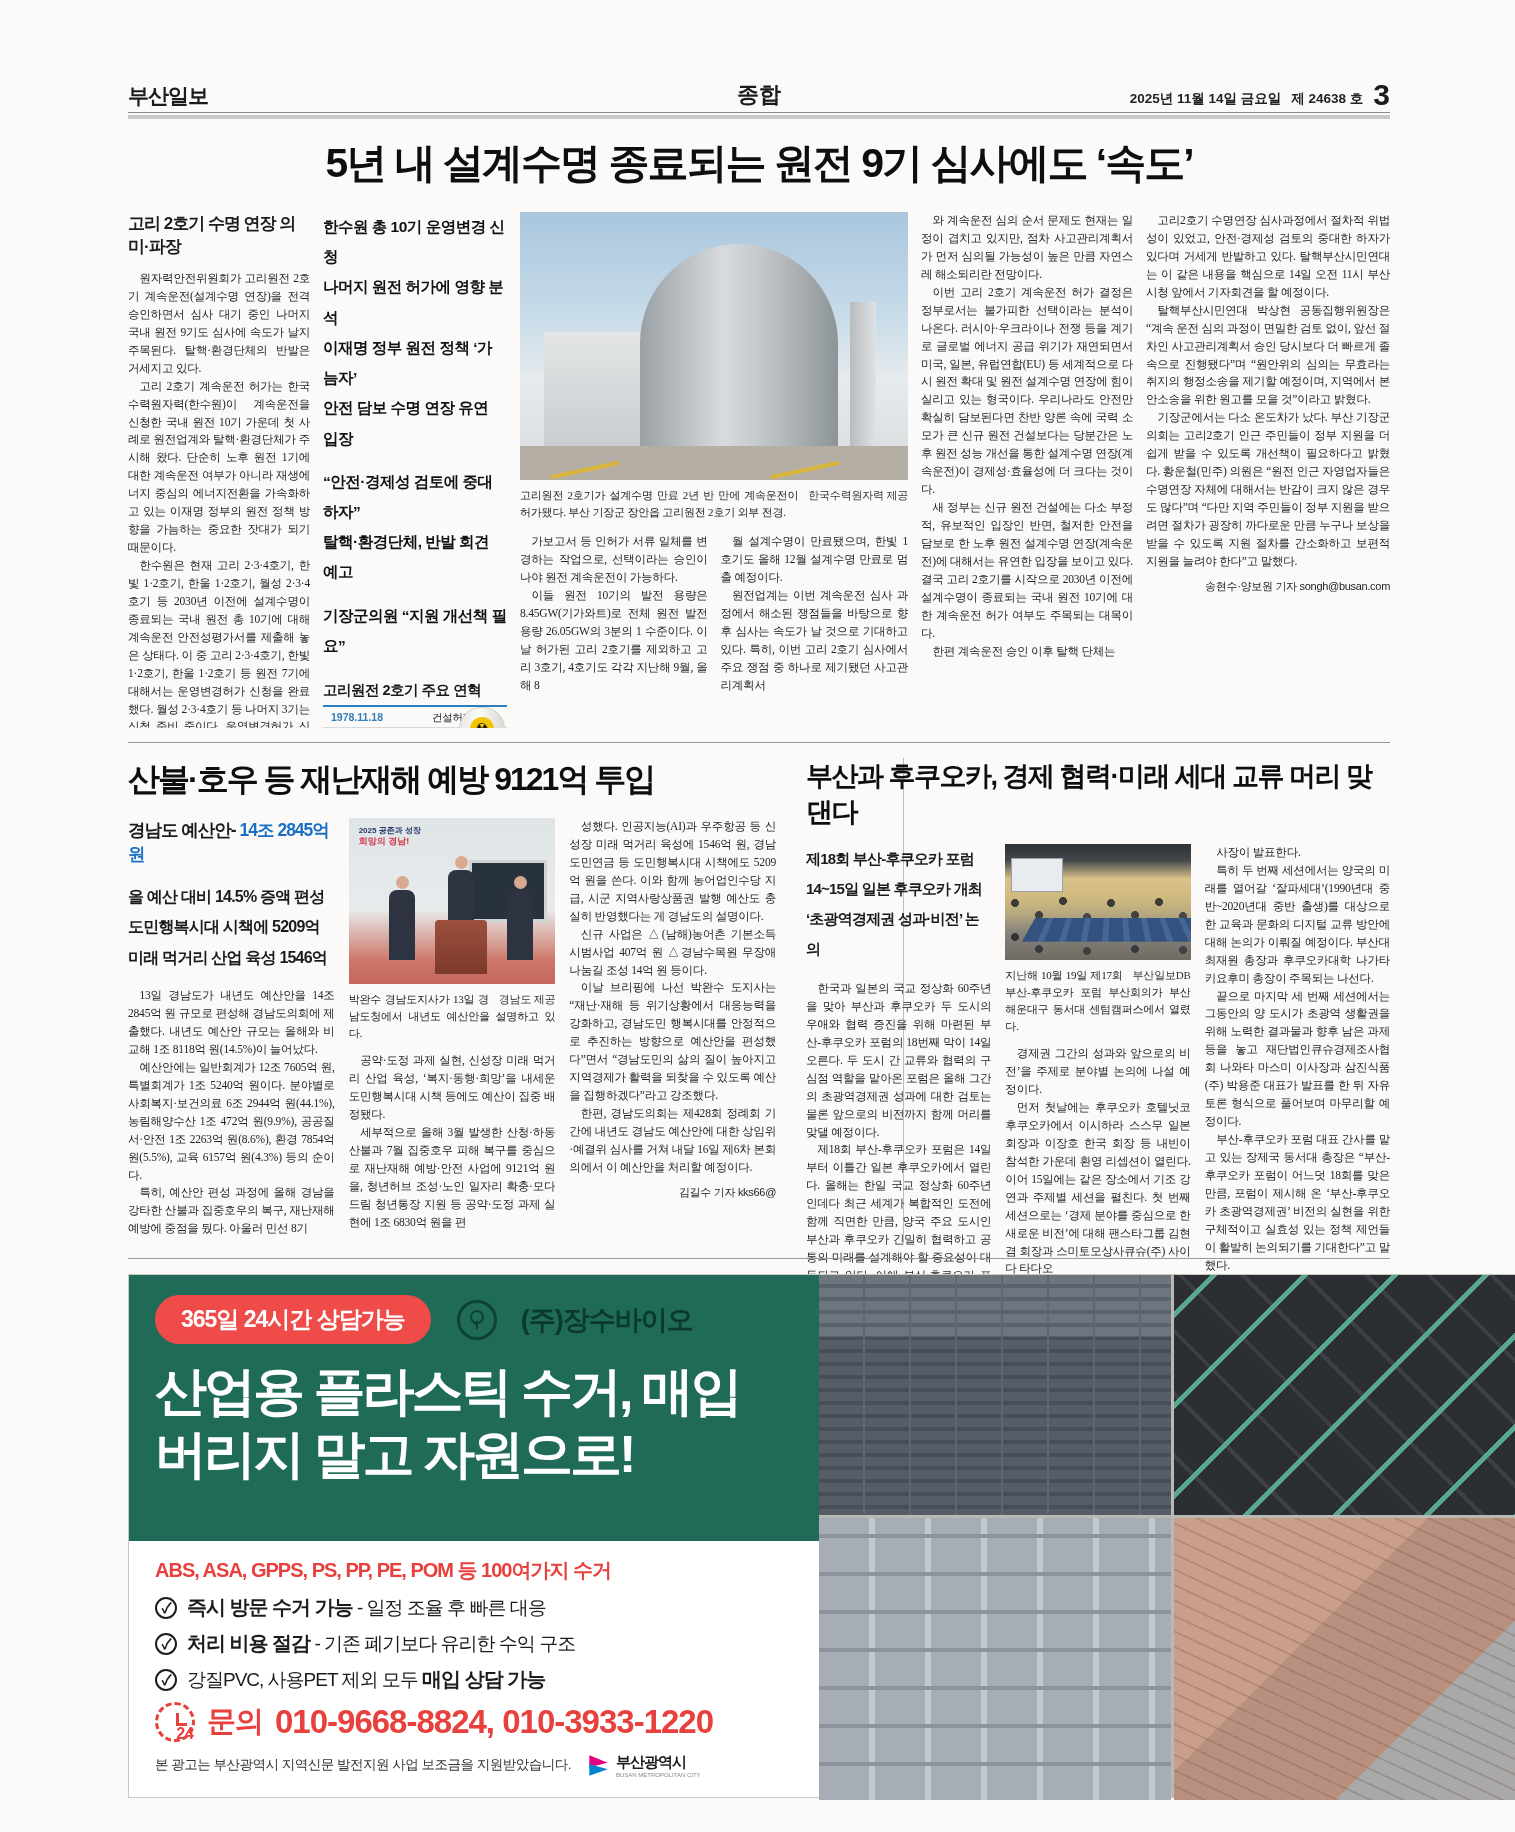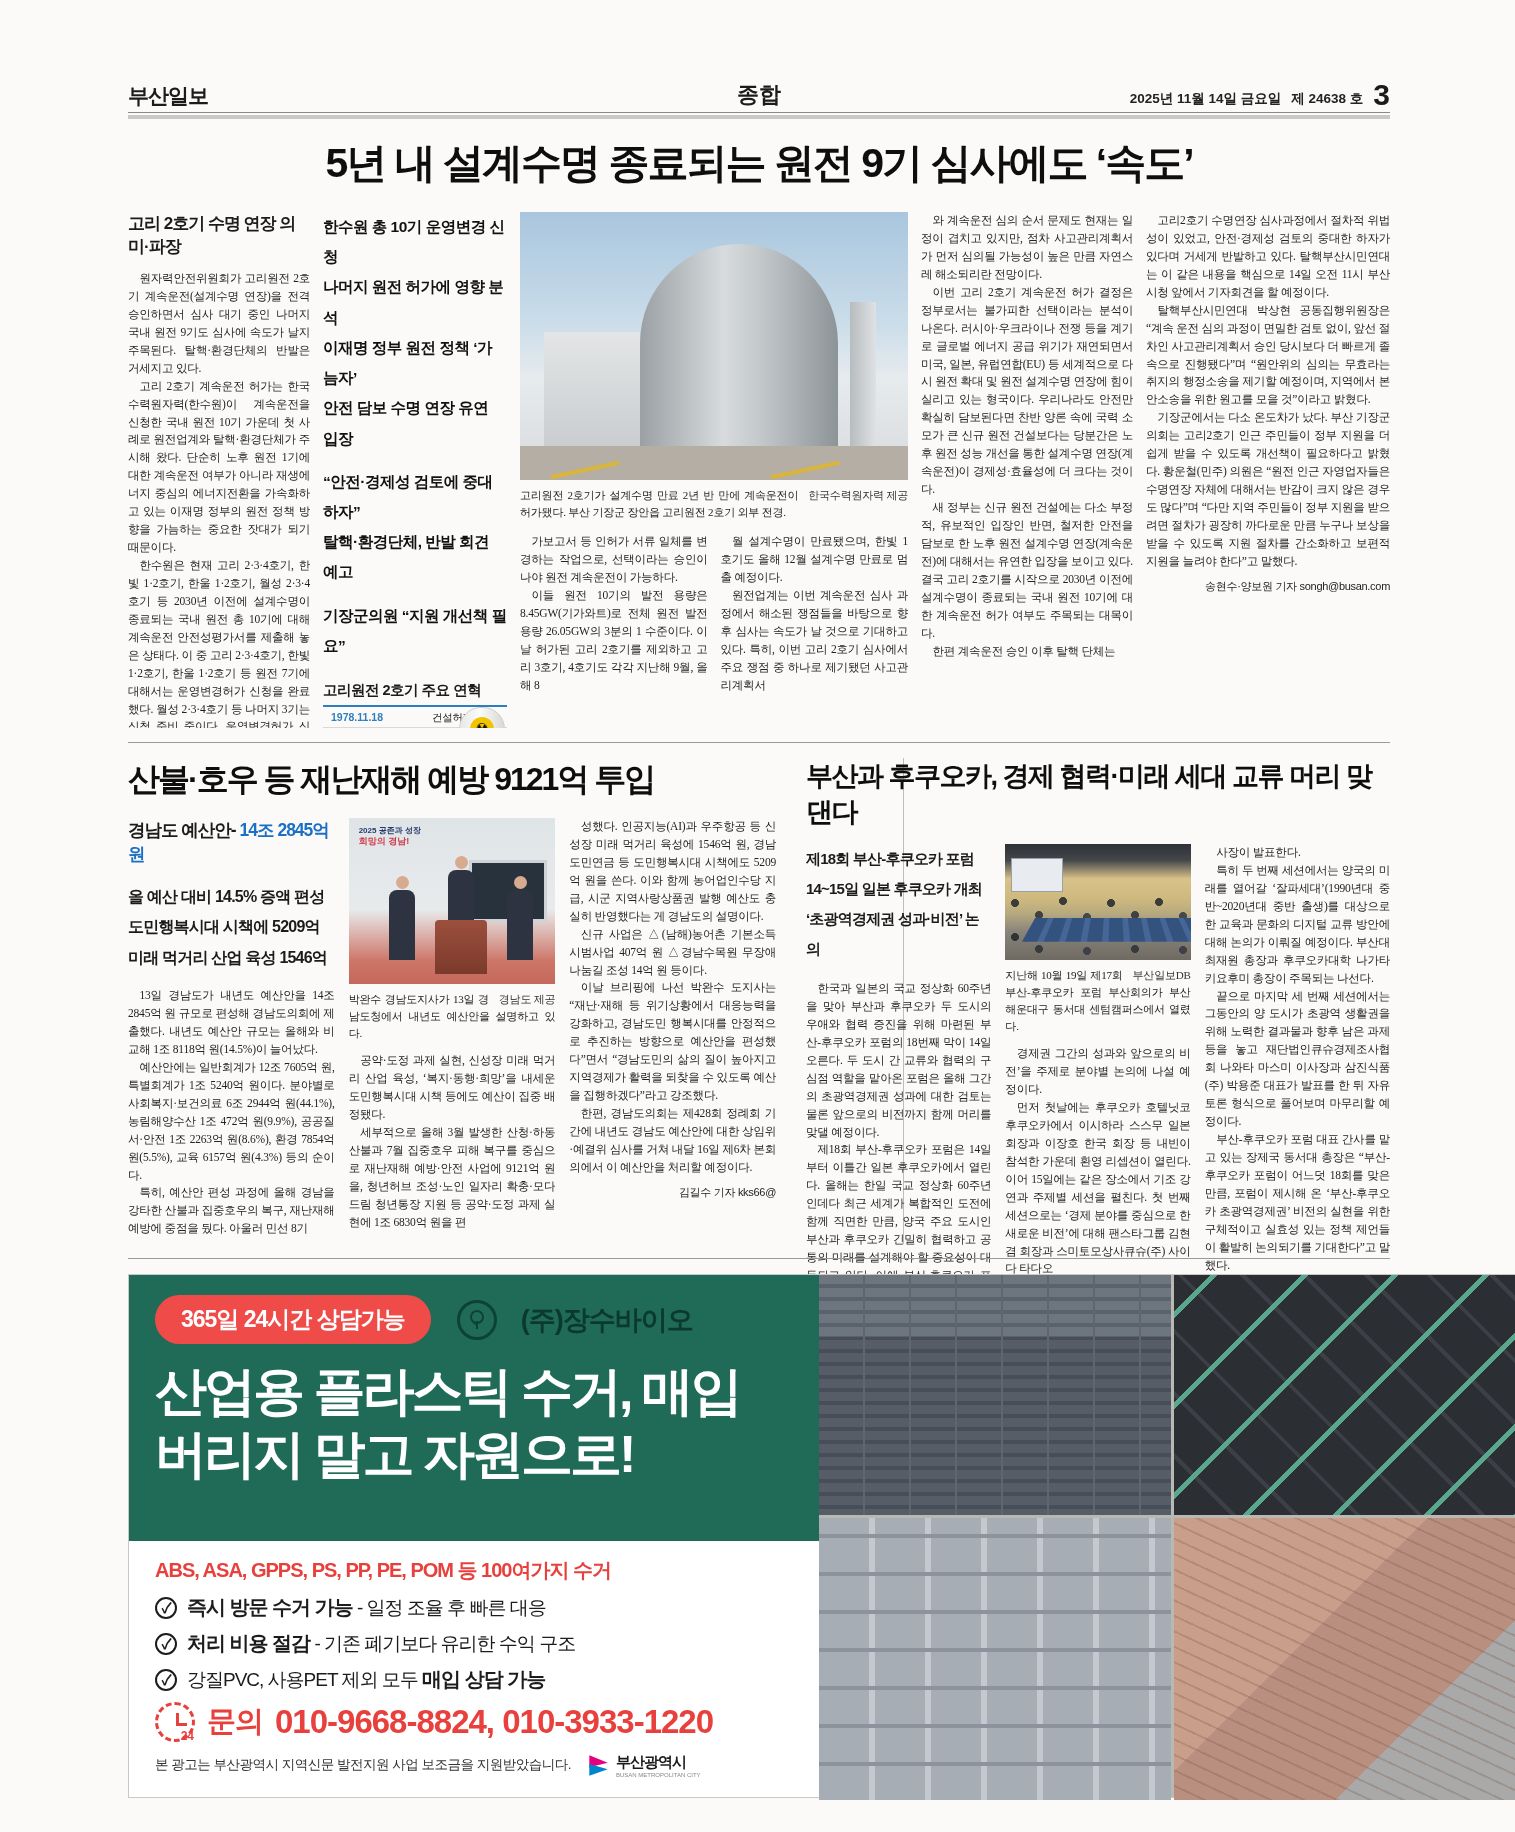--- a/index.html
+++ b/index.html
@@ -105,21 +105,21 @@
   .ad-h { color:#fff; font-family:"Liberation Sans",sans-serif; font-weight:900; letter-spacing:-3px; font-size:52px; line-height:1.22; margin-top:16px; }
   .ad-white { flex:1; padding:16px 26px 12px 26px; font-family:"Liberation Sans",sans-serif; }
   .ad-materials { color:#e8403c; font-weight:800; font-size:20px; letter-spacing:-1px; margin-bottom:10px; }
   .chk { display:flex; align-items:center; gap:10px; font-size:19px; letter-spacing:-1px; color:#1c1c1c; margin-bottom:9px; }
   .chk b { font-size:20px; }
   .chk-icon { width:22px; height:22px; flex:none; border:2.5px solid #1c1c1c; border-radius:50%; font-size:14px; font-weight:900; line-height:18px; text-align:center; }
   .phone-row { display:flex; align-items:center; gap:12px; margin-top:6px; }
   .clock-icon { position:relative; width:40px; height:40px; border:3px dashed #e8403c; border-radius:50%; flex:none; }
   .clock-icon::before { content:""; position:absolute; left:18px; top:8px; width:3px; height:13px; background:#e8403c; }
   .clock-icon::after { content:""; position:absolute; left:19px; top:18px; width:10px; height:3px; background:#e8403c; }
-  .clock-24 { position:absolute; right:-2px; bottom:-4px; font-size:12px; font-weight:900; color:#e8403c; background:transparent; }
+  .clock-24 { position:absolute; right:-2px; bottom:-4px; font-size:16px; font-weight:900; color:#e8403c; background:transparent; }
   .phone-label { color:#e8403c; font-weight:900; font-size:29px; letter-spacing:-1px; }
   .phone-nums { color:#e8403c; font-weight:900; font-size:33px; letter-spacing:-1px; }
   .ad-foot { display:flex; align-items:center; gap:14px; margin-top:10px; }
   .ad-note { font-size:13.5px; color:#333; letter-spacing:-0.5px; }
   .busan-logo { display:flex; align-items:center; gap:5px; }
   .busan-text b { display:block; font-size:15px; letter-spacing:-1px; color:#1b1b1b; }
   .busan-text span { display:block; font-size:6px; color:#888; letter-spacing:0; }
   .ad-right { flex:1; display:grid; grid-template-columns:1fr 1fr; grid-template-rows:46% 54%; gap:3px; background:#b9b9b4; }
   .adp { position:relative; overflow:hidden; }
   .adp1 { background:linear-gradient(180deg,#c3c8cd 0 26%,#9aa0a8 26%),repeating-linear-gradient(180deg,#8f959d 0 9px,#767d87 9px 13px); background-blend-mode:multiply; }

